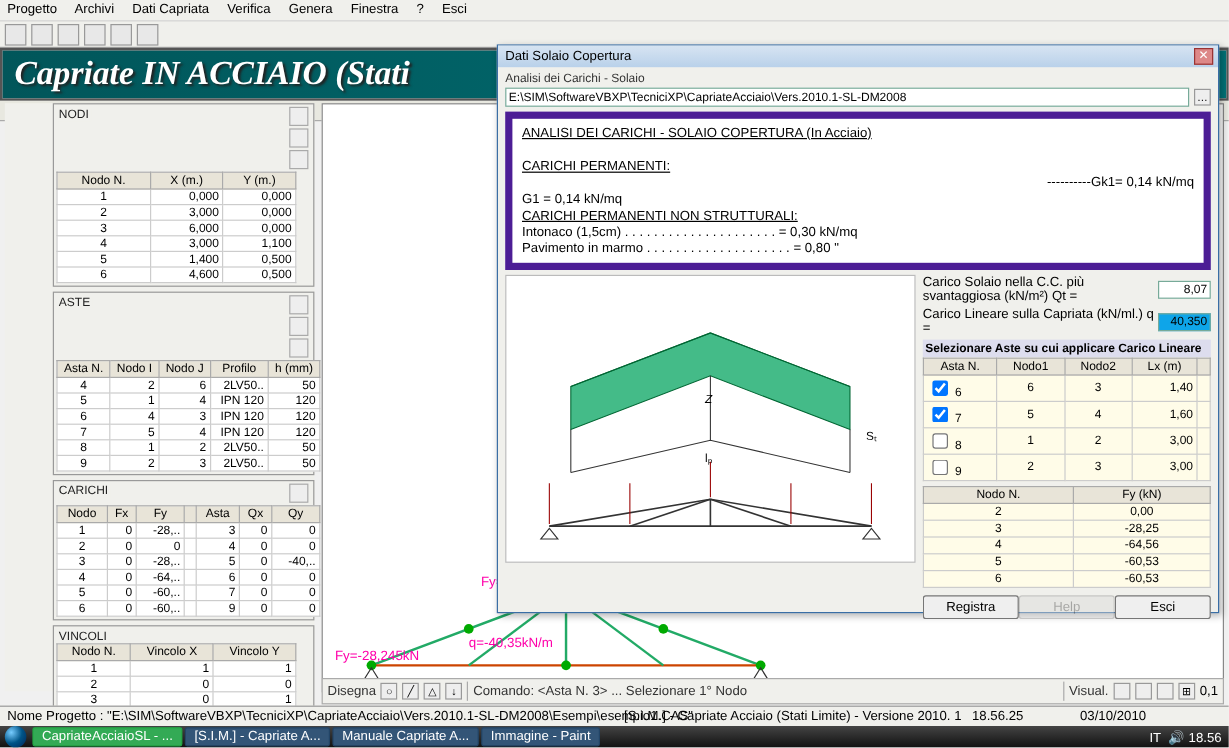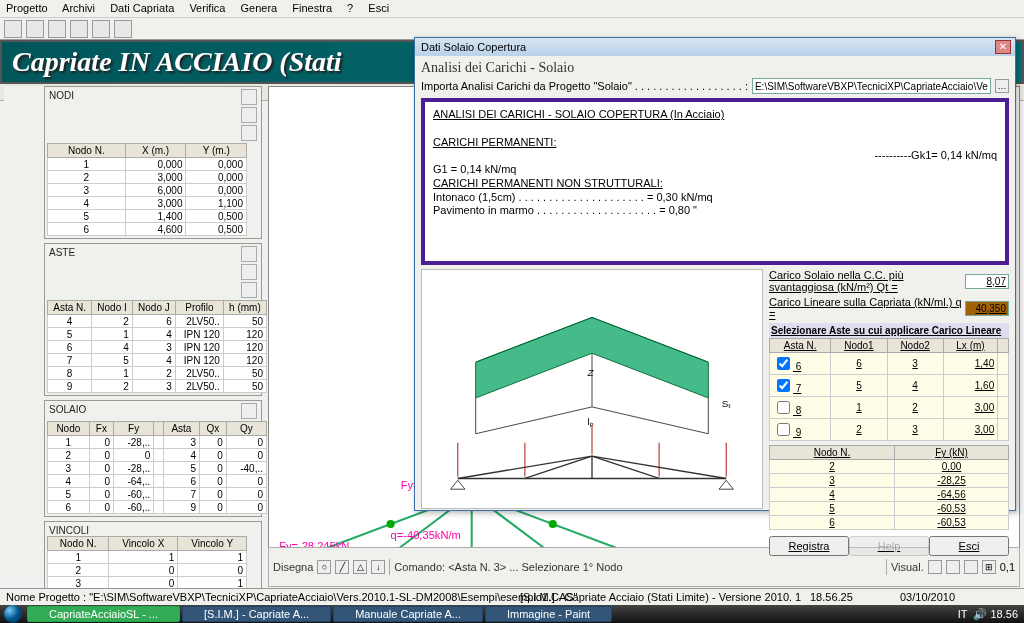--- a/index.html
+++ b/index.html
@@ -17,48 +17,48 @@
 .tbl th { background: #e8e4d8; border: 1px solid #aaa; font-weight: normal; padding: 0 3px; height: 14px; font-size: 10px; }
 .tbl td { border: 1px solid #ccc; padding: 0 3px; height: 13px; font-size: 10px; text-align: right; }
 .tbl td.c { text-align: center; }
 .sidebtns { float: right; width: 18px; }
 .sidebtns div { width: 16px; height: 16px; border: 1px solid #aaa; margin-bottom: 2px; background: #eee; }
 .canvas-area { position: absolute; left: 268px; top: 86px; right: 4px; bottom: 46px; background: #fff; border: 1px solid #888; }
 .dlg { position: absolute; left: 414px; top: 37px; width: 602px; height: 474px; background: #f0f0ec; border: 1px solid #3a6ea5; box-shadow: 2px 2px 6px rgba(0,0,0,.3); z-index: 20; }
 .dlg-title { background: linear-gradient(#d7e4f2,#b9d1ea); padding: 3px 6px; font-size: 11px; position: relative; }
 .dlg-close { position: absolute; right:4px; top:2px; width:16px; height:14px; background:#d88; border:1px solid #933; color:#fff; text-align:center; line-height:12px; font-size:10px; }
 .dlg-body { padding: 4px 6px; }
-.dlg-section { font-size: 14px; color: #333; font-family: Liberation Serif, serif; }
+.dlg-section { font-size: 10px; color: #333; }
 .import-row { display: flex; align-items: center; gap: 4px; margin: 2px 0 4px; }
 .import-row input[type=text] { flex: 1; font-size: 10px; height: 16px; border: 1px solid #7a9; background: #fff; padding: 0 2px; }
-.analysis-box { background: #fff; border: 4px solid #4c1d95; padding: 6px 8px; font-family: 'Courier New', monospace; font-size: 11px; line-height: 1.25; height: 167px; overflow: hidden; }
+.analysis-box { background: #fff; border: 6px solid #4c1d95; padding: 6px 8px; font-family: 'Courier New', monospace; font-size: 11px; line-height: 1.25; height: 132px; overflow: hidden; }
 .analysis-box .t { text-decoration: underline; }
 .roof-area { display: flex; margin-top: 4px; }
 .roof-svg { width: 380px; height: 240px; background: #fff; border: 1px solid #bbb; }
-.roof-right { flex: 1; padding-left: 6px; text-decoration: underline; }
+.roof-right { flex: 1; padding-left: 6px; }
 .param-row { display: flex; align-items: center; margin-bottom: 3px; font-size: 10px; }
 .param-row label { flex: 1; }
 .param-row input { width: 44px; font-size: 10px; height: 15px; text-align: right; border: 1px solid #7a9; }
 .sel-hdr { background: #dde; font-weight: bold; font-size: 10px; padding: 2px; }
 .sel-tbl { width: 100%; border-collapse: collapse; background: #fffce8; }
 .sel-tbl th { background: #e8e4d8; border: 1px solid #aaa; font-weight: normal; font-size: 10px; padding: 1px 3px; }
 .sel-tbl td { border: 1px solid #ccc; font-size: 10px; padding: 1px 3px; text-align: center; }
 .sel-tbl .r { text-align: right; }
 .fy-tbl { width: 100%; border-collapse: collapse; background: #fffce8; margin-top: 4px; }
 .fy-tbl th { background: #e8e4d8; border: 1px solid #aaa; font-weight: normal; font-size: 10px; padding: 1px 3px; }
 .fy-tbl td { border: 1px solid #ccc; font-size: 10px; padding: 1px 3px; text-align: center; }
 .dlg-btns { display: flex; justify-content: space-around; margin-top: 6px; }
 .dlg-btns button { width: 80px; height: 20px; font-size: 11px; }
 .statusbar { position: absolute; left:0; bottom:18px; right:0; height: 17px; background:#f0f0ec; border-top:1px solid #999; padding: 2px 6px; font-size: 10px; }
-.cmdbar { position: absolute; left: 268px; bottom: 36px; right: 4px; height: 40px; background: #f0f0ec; border: 1px solid #aaa; display: flex; align-items: center; gap: 4px; padding: 0 4px; font-size: 10px; }
+.cmdbar { position: absolute; left: 268px; bottom: 36px; right: 4px; height: 22px; background: #f0f0ec; border: 1px solid #aaa; display: flex; align-items: center; gap: 4px; padding: 0 4px; font-size: 10px; }
 .cmdbar .lbl { color: #333; }
 .cmdbar .sep { width: 1px; height: 16px; background: #aaa; }
 .taskbar { position: absolute; left:0; bottom:0; right:0; height:18px; background: linear-gradient(#444,#111); display:flex; align-items:center; color:#fff; font-size:10px; }
 .orb { width:18px; height:18px; border-radius:50%; background: radial-gradient(circle at 30% 30%,#7cf,#058,#025); margin:0 4px; }
-.taskbtn { background:#3a5; border:1px solid #2a4; padding:1px 21px; margin:0 1px; border-radius:2px; color:#fff; }
+.taskbtn { background:#3a5; border:1px solid #2a4; padding:1px 7px; margin:0 1px; border-radius:2px; color:#fff; }
 .taskbtn.b { background:#357; border-color:#246; }
 .clock { margin-left:auto; padding:0 6px; }
 .tiny-btn { width:14px; height:14px; border:1px solid #999; background:#eee; display:inline-block; font-size:9px; text-align:center; line-height:12px; }
 </style>
 </head>
 <body>
 
 <div class="menubar">
   <span>Progetto</span>
   <span>Archivi</span>
@@ -192,21 +192,21 @@
             <td>2</td>
             <td>3</td>
             <td>2LV50..</td>
             <td>50</td>
           </tr>
         </tbody>
     </table>
   </div>
 
   <div class="group">
-    <span class="group-title">SOLAIO</span>
+    <span class="group-title">CARICHI</span>
     <div class="sidebtns">
         <div></div>
       </div>
     <table class="tbl" style="width:220px">
       <tbody>
           <tr>
             <th>Nodo</th>
             <th>Fx</th>
             <th>Fy</th>
             <th> </th>
@@ -357,21 +357,20 @@
 </div>
 
 <div class="dlg">
   <div class="dlg-title">
     <span>Dati Solaio Copertura</span>
     <span class="dlg-close">✕</span>
   </div>
   <div class="dlg-body">
     <div class="dlg-section">Analisi dei Carichi - Solaio</div>
     <div class="import-row">
-      <span>Importa Analisi Carichi    da Progetto "Solaio" . . . . . . . . . . . . . . . . . . :</span>
       <input type="text" value="E:\SIM\SoftwareVBXP\TecniciXP\CapriateAcciaio\Vers.2010.1-SL-DM2008" style="">
       <span class="tiny-btn">…</span>
     </div>
     <div class="analysis-box">
       <div class="t">ANALISI DEI CARICHI - SOLAIO COPERTURA (In Acciaio)</div><br>
       <div class="t">CARICHI PERMANENTI:</div>
       <div><span style="float:right">Gk1=  0,14 kN/mq</span></div>
       <div style="text-align:right">----------</div>
       <div style="">G1 =  0,14 kN/mq</div>
       <div class="t">CARICHI PERMANENTI NON STRUTTURALI:</div>
@@ -411,21 +410,21 @@
             </g>
         </g>
       </svg>
       <div class="roof-right">
         <div class="param-row">
             <label>Carico Solaio nella C.C. più svantaggiosa  (kN/m²)           Qt =</label>
             <input value="8,07" style="">
           </div>
         <div class="param-row">
             <label>Carico Lineare sulla Capriata  (kN/ml.)                              q =</label>
-            <input style="background: #a16207;" value="40,350">
+            <input style="background: #0ea5e9;" value="40,350">
           </div>
         <div class="sel-hdr">Selezionare Aste su cui applicare Carico Lineare</div>
         <table class="sel-tbl">
           <tbody>
               <tr>
                 <th>Asta N.</th>
                 <th>Nodo1</th>
                 <th>Nodo2</th>
                 <th>Lx (m)</th>
                 <th> </th>

